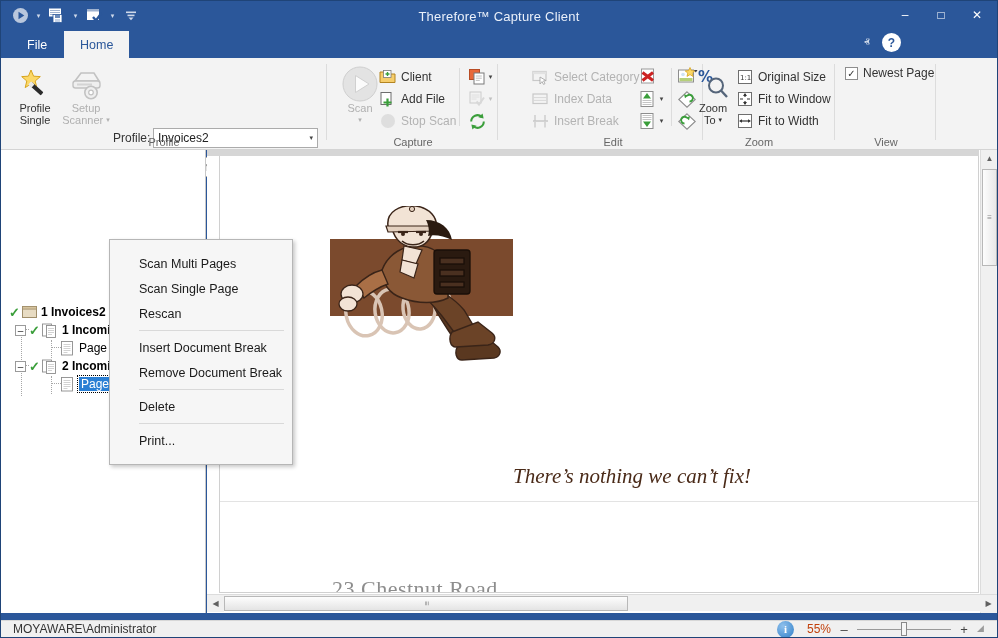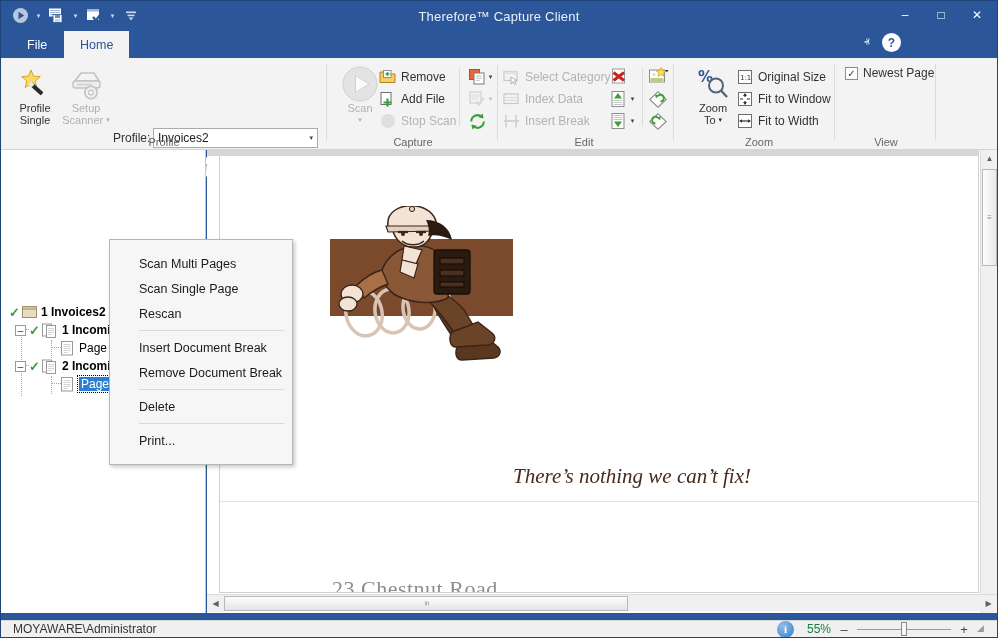--- a/index.html
+++ b/index.html
@@ -192,21 +192,21 @@
     display: flex; align-items: center;
   }
   .status-user { margin-left: 12px; color: #333; font-size: 12px; }
   .status-right { margin-left: auto; display: flex; align-items: center; gap: 7px; padding-right: 8px; }
   .info-ic {
     width: 17px; height: 17px; border-radius: 50%;
     background: radial-gradient(circle at 35% 30%, #8fc0ec, #2f7fc9);
     color: #fff; display: flex; align-items: center; justify-content: center;
     font-size: 11px; font-weight: bold; font-family: "Liberation Serif", serif;
   }
-  .zoom-pct { color: #15803d; font-size: 12px; min-width: 30px; text-align: right; }
+  .zoom-pct { color: #c2410c; font-size: 12px; min-width: 30px; text-align: right; }
   .zs-minus, .zs-plus { color: #444; font-size: 13px; width: 12px; text-align: center; }
   .zs-track { position: relative; width: 94px; height: 14px; }
   .zs-line { position: absolute; left: 0; top: 7px; width: 94px; height: 1px; background: #9a9a9a; }
   .zs-handle { position: absolute; left: 44px; top: 0; width: 6px; height: 14px; background: #f6f6f6; border: 1px solid #8a8a8a; }
   .grip { width: 12px; height: 12px; color: #9b9b9b; font-size: 9px; }
 
   
   .ctxmenu {
     position: absolute; left: 108px; top: 238px; width: 184px;
     background: #f6f6f6; border: 1px solid #b6b6b6;
@@ -345,21 +345,21 @@
       </div>
 
       <div class="smallitem" style="left:48px; top:8px;">
         <span class="ic">
           <svg width="17" height="16" viewBox="0 0 17 16">
             <path d="M1 3 h5.5 l1.6 2 H16 v8.5 H1 Z" fill="#f6cd6b" stroke="#b38421" stroke-width="1"></path>
             <rect x="4.5" y="1.5" width="7.5" height="7" fill="#ffffff" stroke="#7a7a7a" stroke-width=".8"></rect>
             <path d="M6.5 5 h4 M8.5 3 v4" stroke="#3a9e3a" stroke-width="1.4"></path>
           </svg>
         </span>
-        <span>Remove</span>
+        <span>Client</span>
       </div>
 
       <div class="smallitem" style="left:48px; top:30px;">
         <span class="ic">
           <svg width="17" height="17" viewBox="0 0 17 17">
             <rect x="2" y="1.5" width="10" height="12" fill="#ffffff" stroke="#6e6e6e" stroke-width="1"></rect>
             <path d="M4.5 11.5 h8 M8.5 7.5 v8" stroke="#3a9e3a" stroke-width="2.2"></path>
           </svg>
         </span>
         <span>Add File</span>
@@ -400,21 +400,21 @@
           <polygon points="14.6,1.6 15.6,6.6 10.4,5.3" fill="#3a9e3a"></polygon>
           <path d="M15.8 9.5 a6.3 6.3 0 0 1 -10.6 4.6" stroke="#3a9e3a" stroke-width="2" fill="none"></path>
           <polygon points="4.4,17.4 3.4,12.4 8.6,13.7" fill="#3a9e3a"></polygon>
         </svg>
       </div>
 
       <div class="rgroup-title">Capture</div>
       <div class="rgroup-sep" style="right:0;"></div>
     </div>
 
-    <div class="rgroup" style="left:493px; width:180px;">
+    <div class="rgroup" style="left:522px; width:180px;">
       <div class="smallitem dim" style="left:6px; top:8px;">
         <span class="ic">
           <svg width="17" height="15" viewBox="0 0 17 15">
             <rect x="1" y="1.5" width="13" height="9" fill="none" stroke="#c8c8c8" stroke-width="1.2"></rect>
             <rect x="1" y="1.5" width="13" height="2.6" fill="#e2e2e2"></rect>
             <polygon points="8,7 8,14 10,11.6 11.5,14.4 13,13.6 11.5,10.9 14,10.6" fill="#ffffff" stroke="#a8a8a8" stroke-width=".9"></polygon>
           </svg>
         </span>
         <span>Select Category</span>
       </div>

